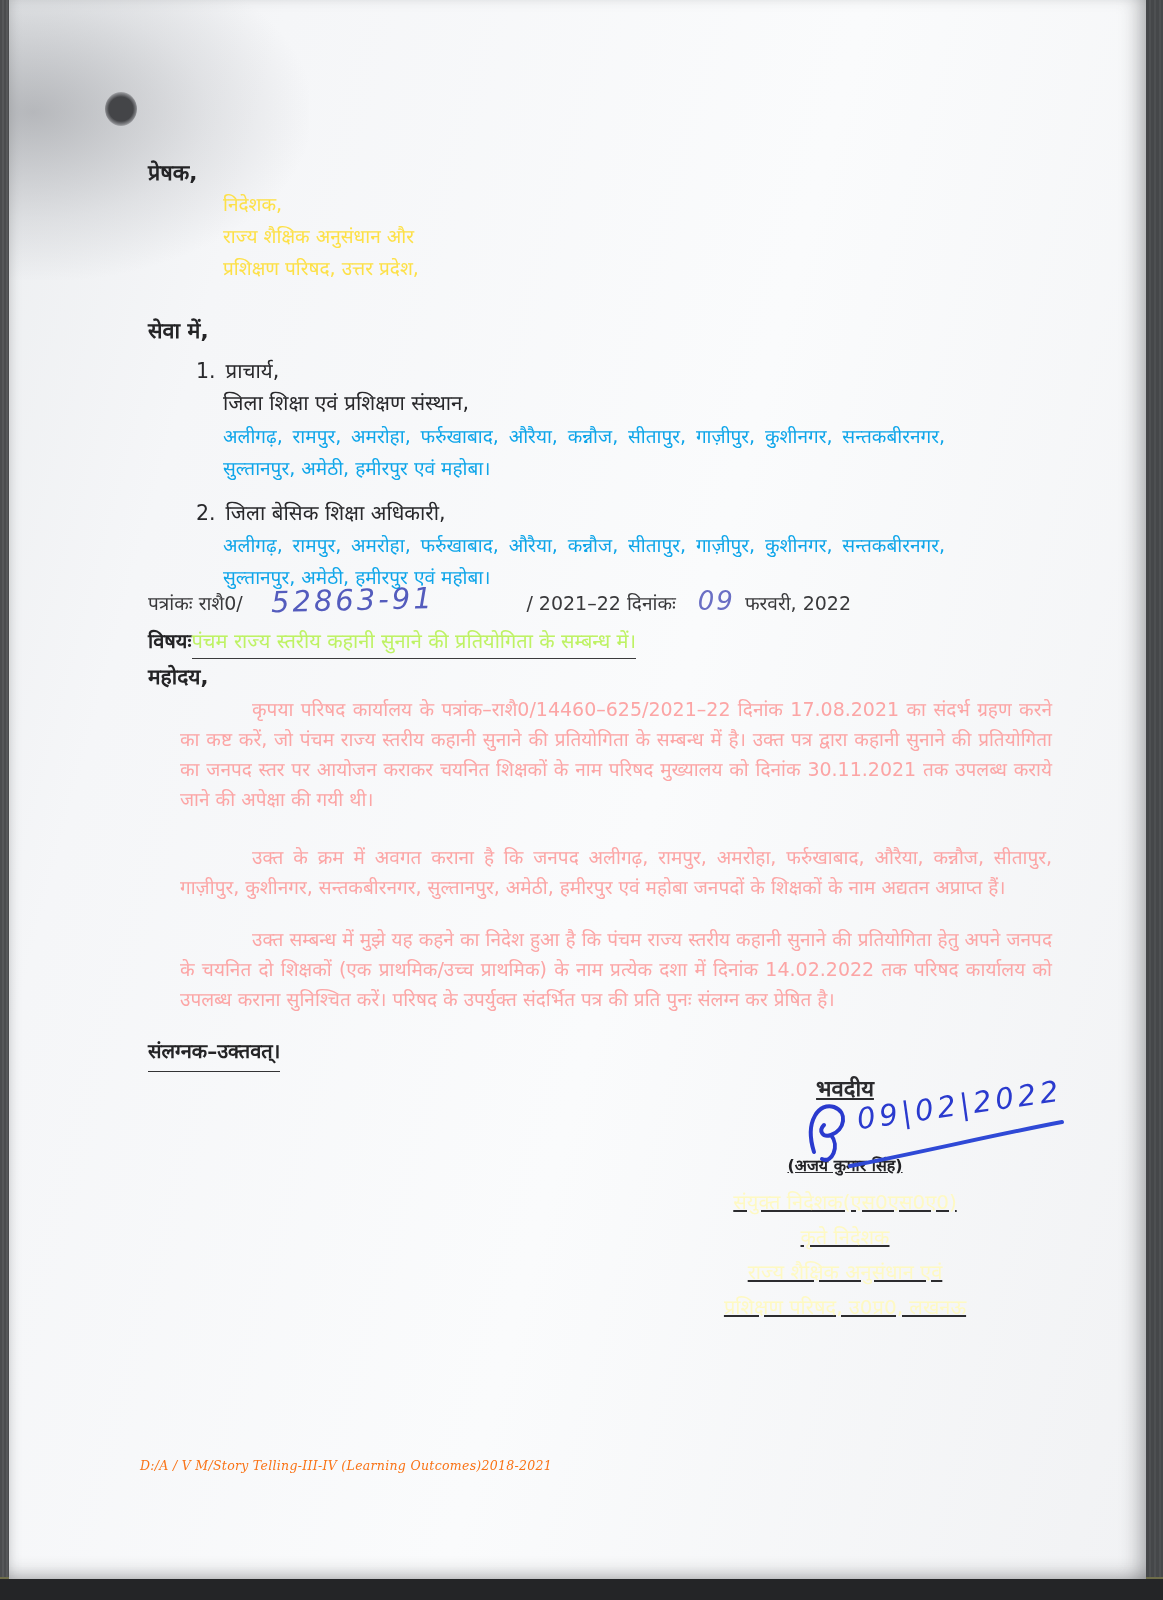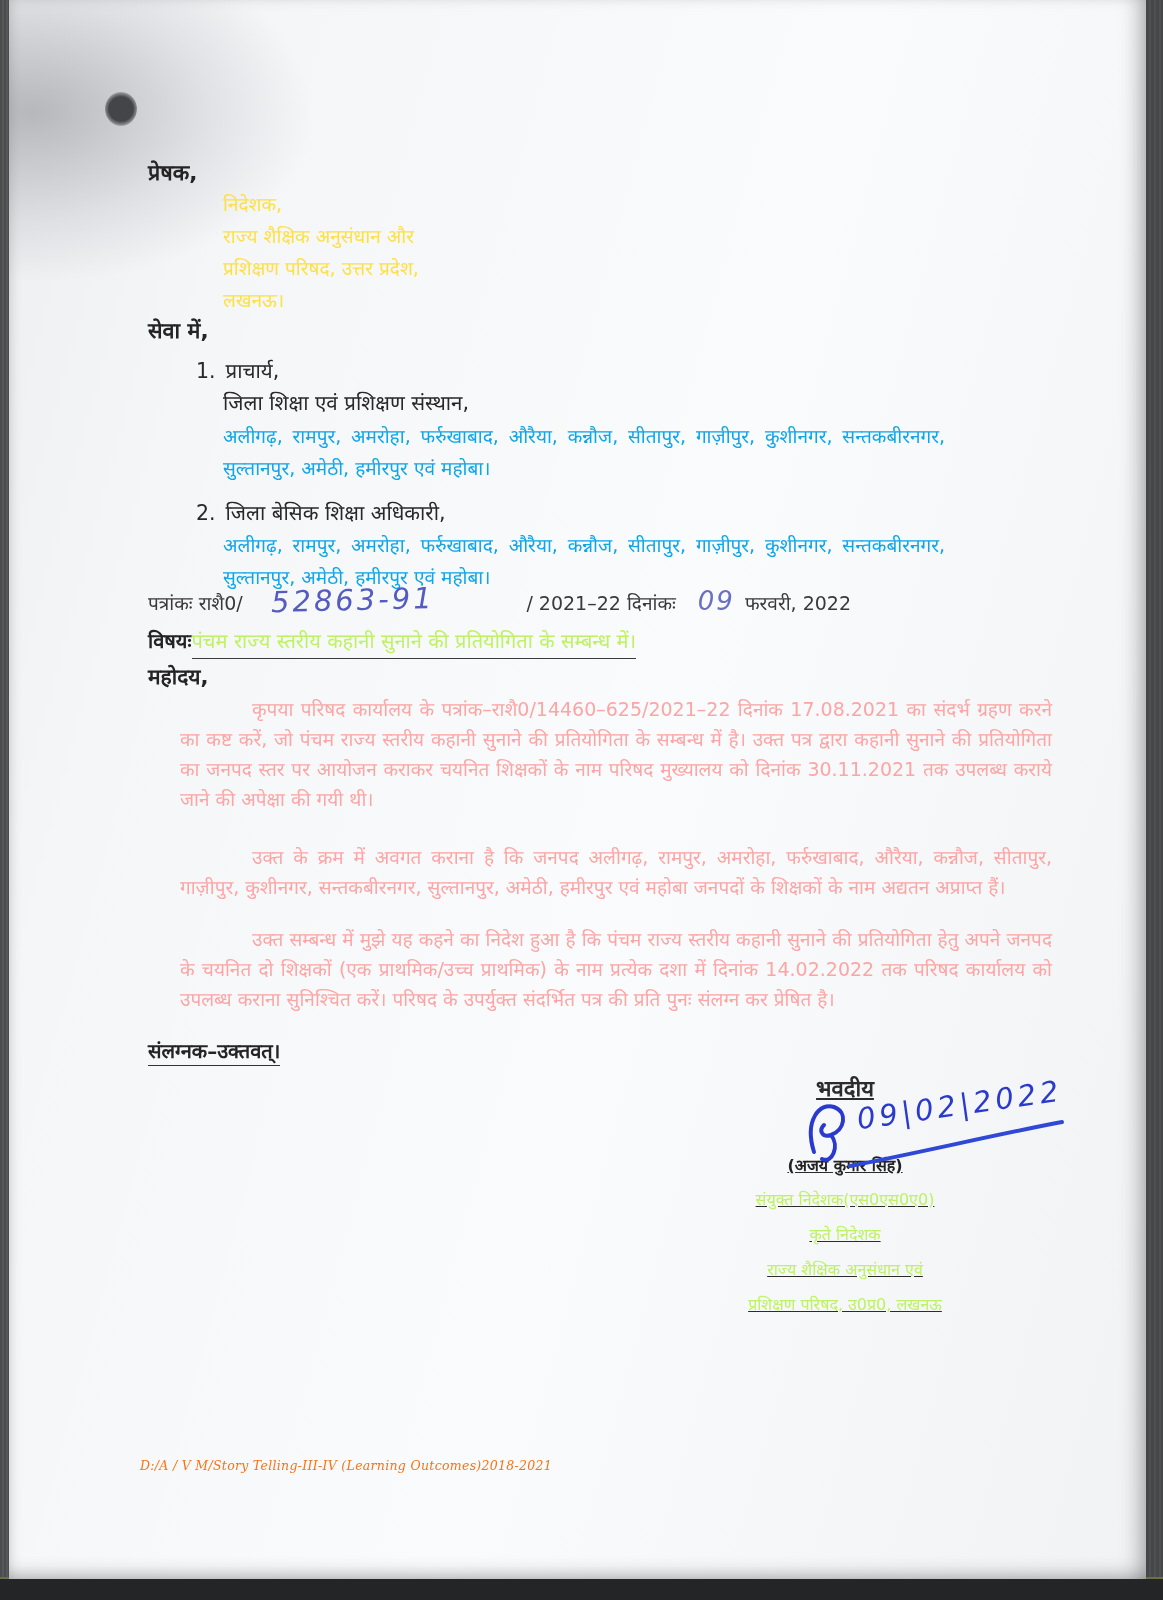--- a/index.html
+++ b/index.html
@@ -39,30 +39,30 @@
   .ref-row{display:flex;align-items:baseline;white-space:nowrap;}
   .hand{font-style:italic;letter-spacing:3px;}
   .hw-ref{color:#545cbd;font-size:29px;transform:rotate(-1.5deg);margin-left:28px;}
   .ref-mid{margin-left:92px;}
   .hw-day{color:#6a6fc4;font-size:26px;margin-left:22px;letter-spacing:2px;}
   .ref-suffix{margin-left:10px;}
   .subject-row{display:flex;align-items:baseline;}
   .u-line{border-bottom:1.6px solid #3a3a3c;padding-bottom:2px;}
   .para{text-align:justify;text-indent:72px;color:#fca5a5;margin-left:32px;}
   .enclosure{font-weight:bold;color:#242426;font-size:20px;}
-  .enclosure span{border-bottom:1.7px solid #333335;padding-bottom:2px;}
+  .enclosure span{border-bottom:1.7px solid #333335;padding-bottom:8px;}
   
   .closing{position:absolute;left:620px;top:1072px;width:450px;text-align:center;color:#2c2c2f;text-decoration:underline;}
   .valediction{font-weight:bold;font-size:22px;height:30px;}
   .sig-wrap{position:relative;height:52px;}
   .sig-svg{position:absolute;left:178px;top:-4px;width:270px;height:78px;z-index:2;}
   .hw-date{position:absolute;left:236px;top:-14px;z-index:3;color:#2a3ace;font-size:29px;
     font-style:italic;letter-spacing:4px;transform:rotate(-8deg);white-space:nowrap;}
   .name-line{font-weight:bold;font-size:16px;height:34px;color:#232326;}
-  .close-line{font-size:16px;height:35px;color:#bef264;}
+  .close-line{font-size:20px;height:35px;color:#fef9c3;}
   .footer-path{position:absolute;left:140px;top:1458px;font-family:"DejaVu Serif", serif;
     font-style:italic;font-size:12.5px;color:#f97316;letter-spacing:.3px;}
 </style>
 </head>
 <body>
 
 <div class="strip-left"></div>
 <div class="strip-right"></div>
 <div class="strip-bottom"></div>
 
@@ -70,21 +70,20 @@
   <div class="shadow-tl"></div>
 </div>
 <div class="hole-punch"></div>
 
 <div class="content-block" style="top:158px;">
   <div class="h-bold">प्रेषक,</div>
   <div class="indent75">
     <div class="sender-line">निदेशक,</div>
     <div class="sender-line">राज्य शैक्षिक अनुसंधान और</div>
     <div class="sender-line">प्रशिक्षण परिषद, उत्तर प्रदेश,</div>
-    <div class="sender-line">लखनऊ।</div>
   </div>
 </div>
 
 <div class="content-block" style="top:316px;">
   <div class="h-bold">सेवा में,</div>
   <div class="recipient-item">
     <div class="item-head">
       <span>1.</span>
       <span>प्राचार्य,</span>
     </div>

